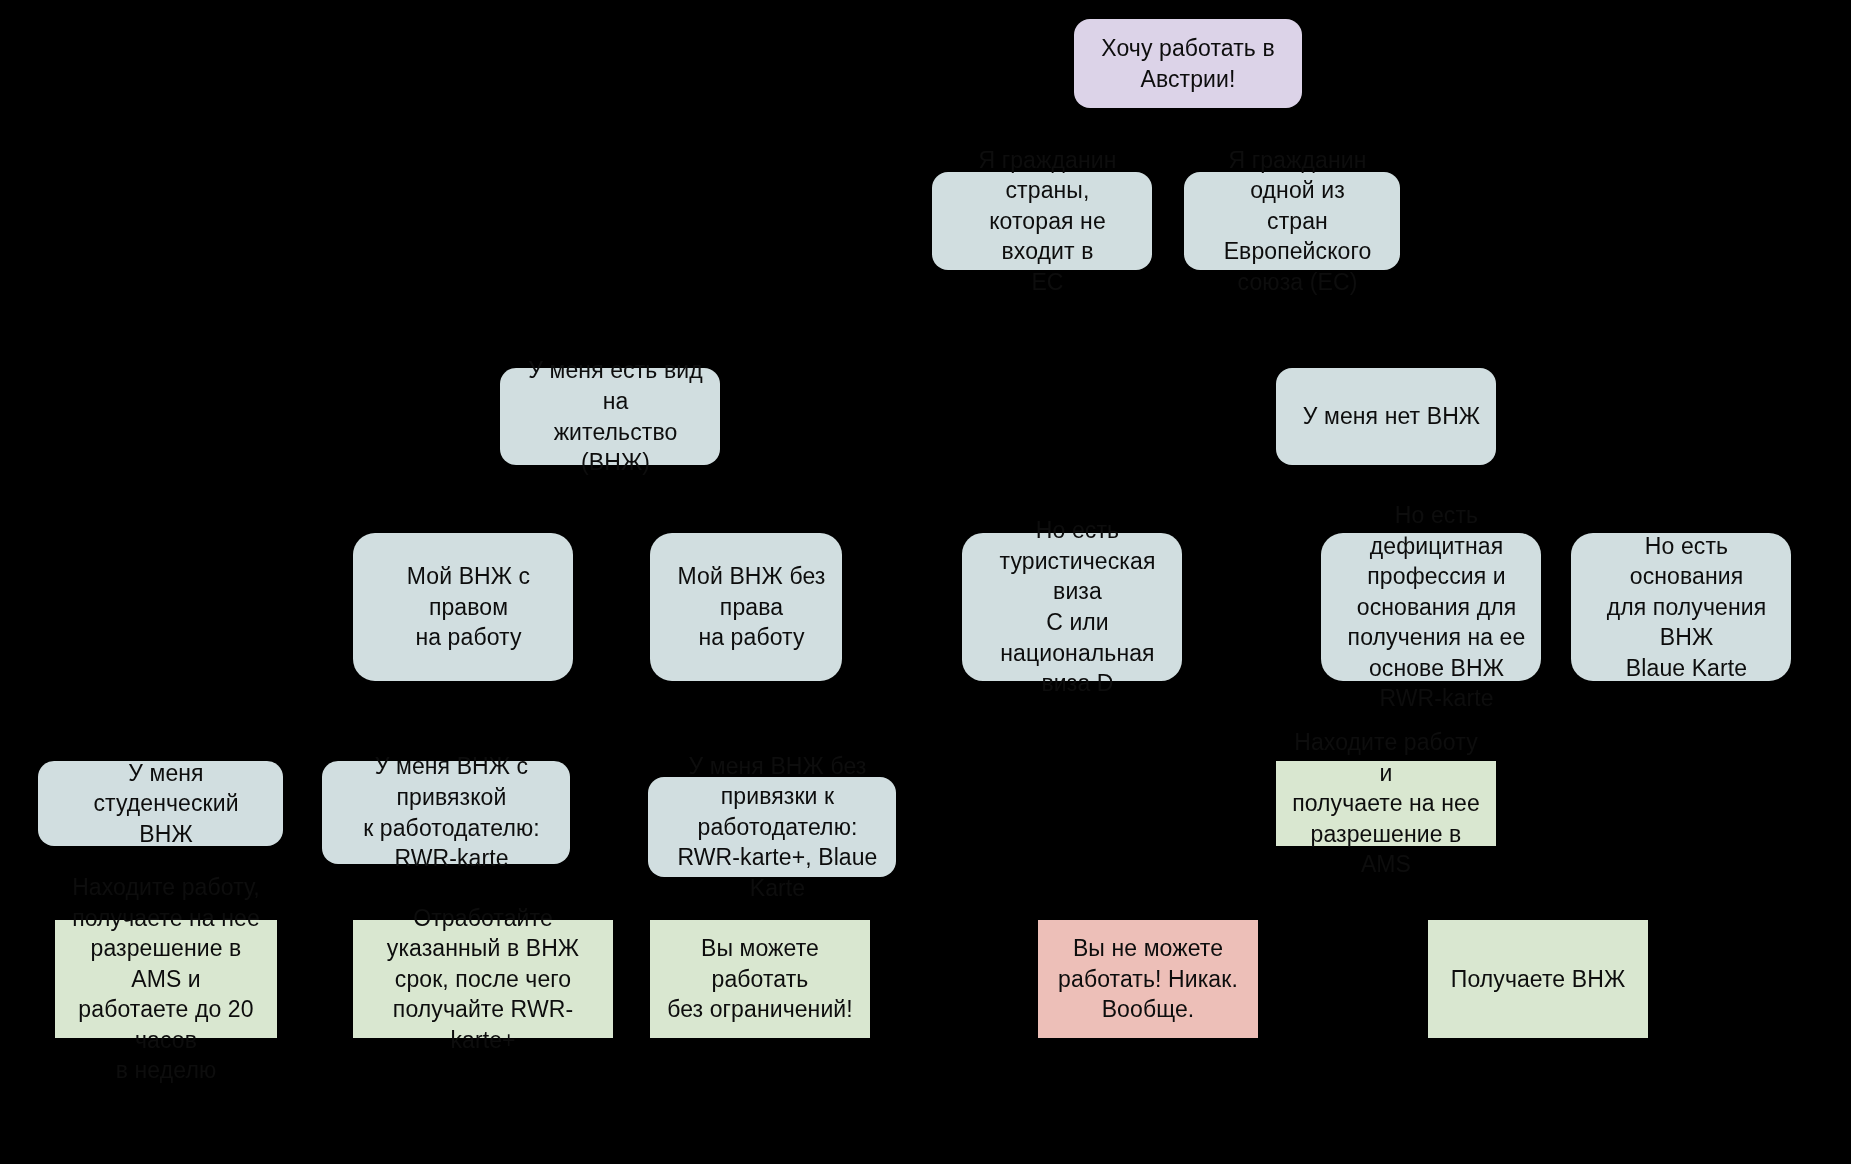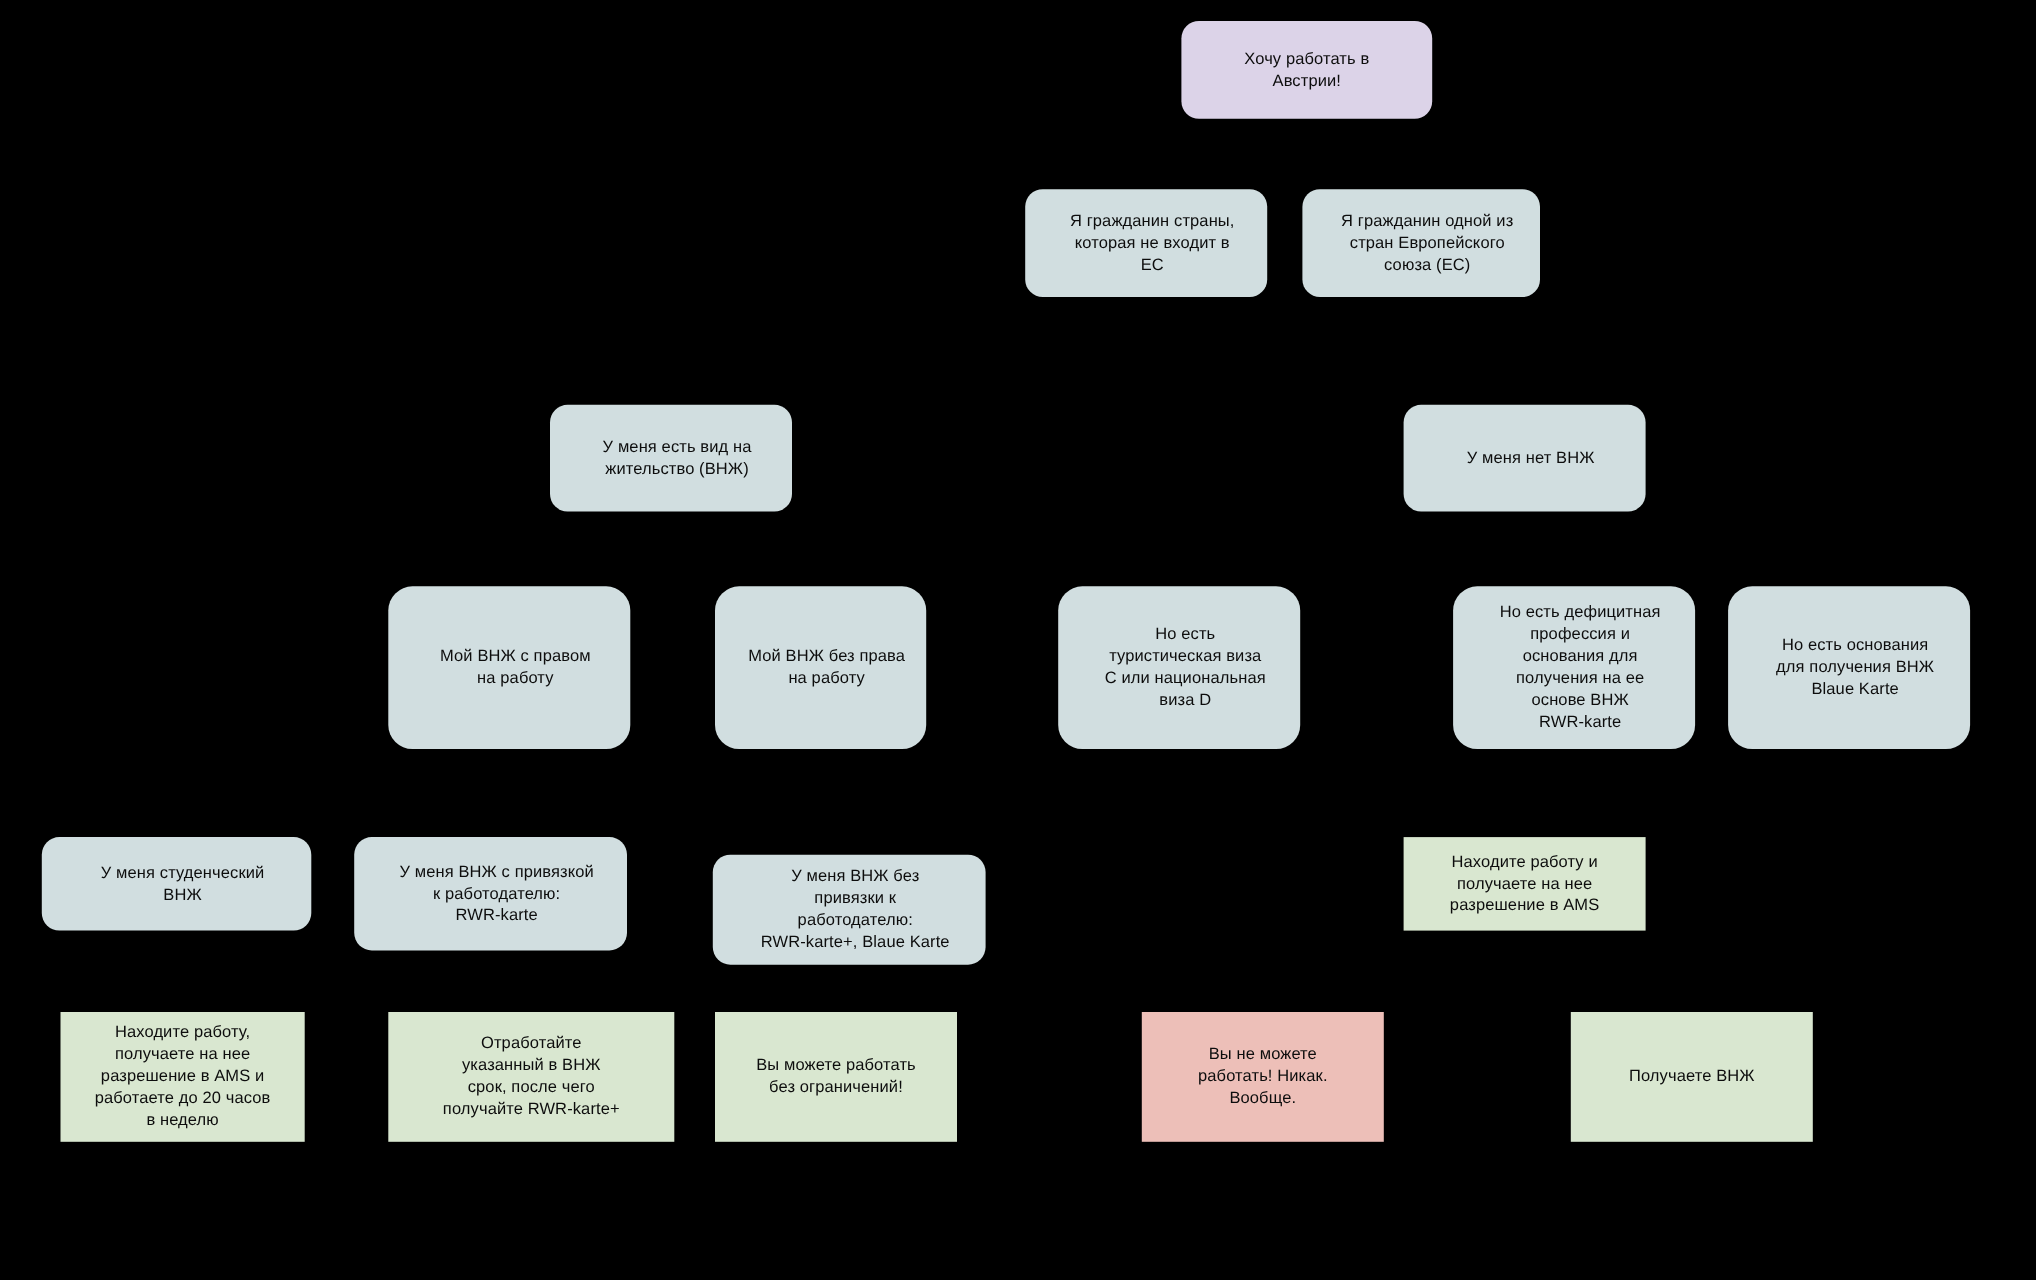--- a/index.html
+++ b/index.html
@@ -17,21 +17,21 @@
     font-family: "Liberation Sans", "DejaVu Sans", sans-serif;
   }
   .node {
     position: absolute;
     box-sizing: border-box;
     display: flex;
     align-items: center;
     justify-content: center;
     text-align: center;
     color: #0d0d0d;
-    font-size: 15px;
+    font-size: 23px;
     line-height: 1.33;
     padding: 4px 9px;
     white-space: pre-line;
     letter-spacing: 0.1px;
   }
   .shape-rounded { border-radius: 16px; }
   .shape-rounded-lg { border-radius: 22px; }
   .shape-rect { border-radius: 0; }
 
   .fill-purple { background: #dcd3e8; }
@@ -51,21 +51,21 @@
     <div class="node shape-rounded fill-blue" style="left: 1184px; top: 172px; width: 216px; height: 98px;">Я гражданин одной из
 стран Европейского
 союза (ЕС)</div>
     <div class="node shape-rounded fill-blue" style="left: 500px; top: 368px; width: 220px; height: 97px;">У меня есть вид на
 жительство (ВНЖ)</div>
     <div class="node shape-rounded fill-blue" style="left: 1276px; top: 368px; width: 220px; height: 97px;">У меня нет ВНЖ</div>
     <div class="node shape-rounded-lg fill-blue" style="left: 353px; top: 533px; width: 220px; height: 148px;">Мой ВНЖ с правом
 на работу</div>
     <div class="node shape-rounded-lg fill-blue" style="left: 650px; top: 533px; width: 192px; height: 148px;">Мой ВНЖ без права
 на работу</div>
-    <div class="node shape-rounded-lg fill-blue" style="left: 962px; top: 533px; width: 220px; height: 148px;">Но есть
+    <div class="node shape-rounded-lg fill-blue" style="left: 962px; top: 533px; width: 220px; height: 148px; border-radius: 21px;">Но есть
 туристическая виза
 C или национальная
 виза D</div>
     <div class="node shape-rounded-lg fill-blue" style="left: 1276px; top: 533px; width: 220px; height: 148px; margin-left: 45px;">Но есть дефицитная
 профессия и
 основания для
 получения на ее
 основе ВНЖ
 RWR-karte</div>
     <div class="node shape-rounded-lg fill-blue" style="left: 1571px; top: 533px; width: 220px; height: 148px;">Но есть основания

